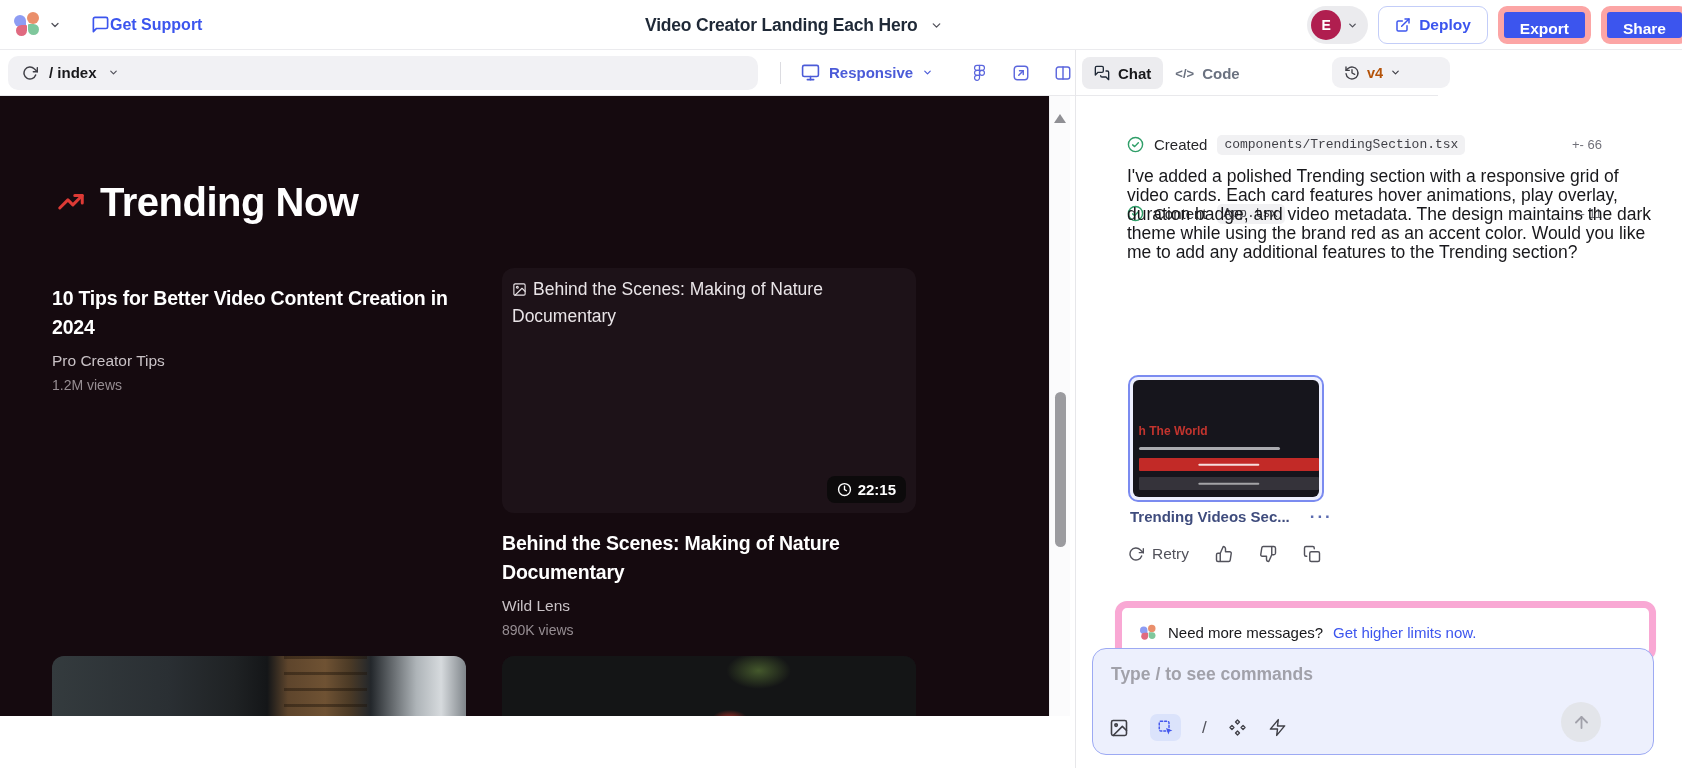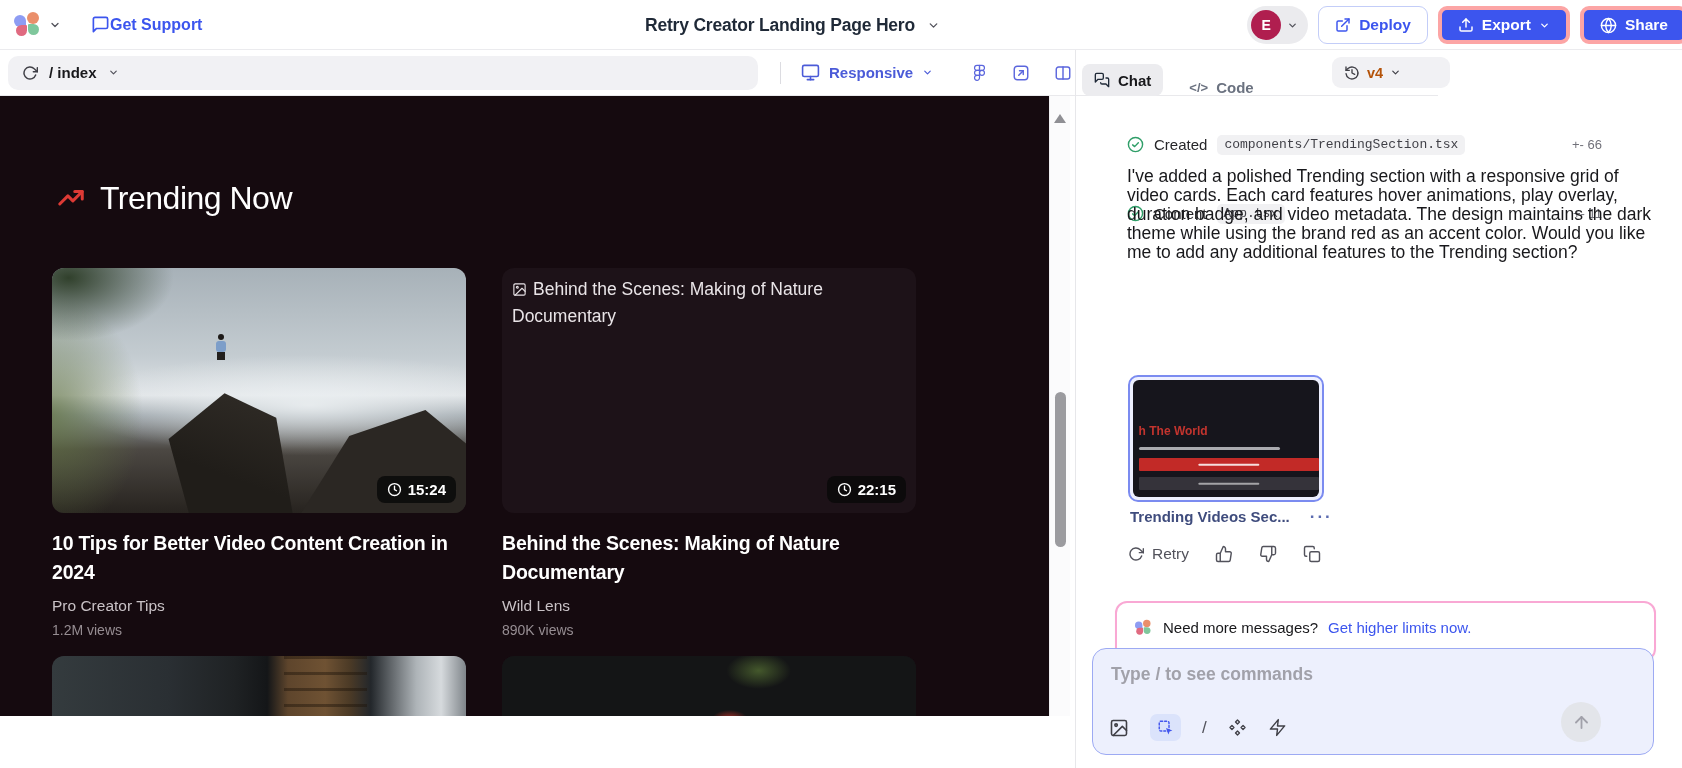--- a/index.html
+++ b/index.html
@@ -27,48 +27,48 @@
   .doc-title { position:absolute; left:645px; top:0; height:50px; display:flex; align-items:center; gap:12px; }
   .doc-title span { font-size:17.5px; font-weight:700; color:#1f2937; letter-spacing:-0.2px; }
   .header-right { position:absolute; right:-6px; top:0; height:50px; display:flex; align-items:center; gap:10px; }
   .avatar-pill { display:flex; align-items:center; gap:6px; height:38px; padding:0 10px 0 4px;
     background:#ebebee; border-radius:20px; cursor:pointer; }
   .avatar { width:30px; height:30px; border-radius:50%; background:#b01e4f; color:#fff;
     font-size:14px; font-weight:700; display:flex; align-items:center; justify-content:center; }
   .btn { height:38px; border-radius:9px; display:flex; align-items:center; gap:8px;
     padding:0 16px; font-size:15.5px; font-weight:700; cursor:pointer; }
   .btn-outline { background:#fff; border:1px solid #c3cdf8; color:#3c55ee; }
-  .btn-solid { background:#3c55ee; border:4px solid #fca5a5; color:#fff; }
+  .btn-solid { background:#3c55ee; border:6px solid #fca5a5; color:#fff;flex-direction:column; }
 
   
   .toolbar { position:absolute; left:0; top:50px; width:1438px; height:46px; background:#fff;
     border-bottom:1px solid #e9e9ec; display:flex; align-items:center; z-index:4; }
   .urlbar { margin-left:8px; width:750px; height:34px; background:#f1f1f4; border-radius:10px;
     display:flex; align-items:center; gap:11px; padding:0 14px; cursor:pointer; }
   .urlbar .path { font-size:15px; font-weight:700; color:#18181b; }
   .tb-divider { width:1px; height:22px; background:#dcdce1; margin:0 20px 0 22px; }
   .responsive { display:flex; align-items:center; gap:9px; color:#4b5bd8; font-size:15px; font-weight:600; cursor:pointer; }
   .tb-icons { display:flex; align-items:center; gap:24px; margin-left:38px; color:#5b66dd; }
   .tb-icons .ic { cursor:pointer; }
-  .right-toolbar { position:absolute; left:1082px; top:0; height:46px; display:flex; align-items:flex-end; gap:26px; }
+  .right-toolbar { position:absolute; left:1082px; top:0; height:46px; display:flex; align-items:center; gap:12px; }
   .tab-chat { display:flex; align-items:center; gap:8px; height:32px; padding:0 12px; background:#ececef;
     border-radius:8px; font-size:15px; font-weight:700; color:#18181b; cursor:pointer; }
   .tab-code { display:flex; align-items:center; gap:8px; font-size:15px; font-weight:600; color:#6b7280; cursor:pointer; }
   .tab-code .glyph { font-size:13px; font-weight:700; }
   .version-pill { position:absolute; right:-12px; top:7px; height:31px; width:118px; display:flex; align-items:center;
     gap:7px; padding:0 12px; background:#f1f1f4; border-radius:9px; color:#3f3f46; cursor:pointer; }
   .version-pill .v { font-size:14.5px; font-weight:700; color:#b45309; }
 
   
   .pane-divider { position:absolute; left:1075px; top:50px; width:1px; height:718px; background:#e7e7ea; z-index:6; }
 
   
   .preview { position:absolute; left:0; top:96px; width:1049px; height:620px; background:#150a0f; overflow:hidden; }
   .trending-head { position:absolute; left:56px; top:84px; display:flex; align-items:center; gap:14px; }
-  .trending-head .ttl { color:#fff; font-size:32px; font-weight:400; letter-spacing:-0.5px; }
+  .trending-head .ttl { color:#fff; font-size:40px; font-weight:700; letter-spacing:-0.5px; }
   .cards { position:absolute; left:52px; top:172px; display:grid; grid-template-columns:414px 414px; column-gap:36px; row-gap:18px; }
   .vcard { width:414px; cursor:pointer; }
   .thumb { position:relative; width:414px; height:245px; border-radius:12px; overflow:hidden; background:#1d1218; }
   .badge { position:absolute; right:10px; bottom:10px; display:flex; align-items:center; gap:6px;
     background:rgba(8,8,8,.82); border-radius:8px; padding:5px 10px; color:#fff; font-size:15px; font-weight:700; }
   .vtitle { margin-top:16px; width:402px; color:#fff; font-size:19.5px; font-weight:700; line-height:28.5px; letter-spacing:-0.2px; }
   .vchannel { margin-top:11px; color:#c9c2c6; font-size:15.5px; }
   .vviews { margin-top:7px; color:#968d92; font-size:14px; }
   .alt-block { position:absolute; left:10px; top:8px; width:340px; color:#e9e4e7; font-size:17.5px; line-height:27px; }
   .alt-block .bi { display:inline-block; vertical-align:-2px; margin-right:6px; }
@@ -134,21 +134,21 @@
   .att-btn-dark i { background:rgba(255,255,255,.55); }
   .att-label-row { position:absolute; left:54px; top:412px; display:flex; align-items:center; gap:20px; }
   .att-label { font-size:15px; font-weight:700; color:#3f4c7d; }
   .att-menu { font-size:17px; font-weight:700; color:#5b6bb0; letter-spacing:2px; cursor:pointer; line-height:10px; }
 
   .actions-row { position:absolute; left:52px; top:449px; display:flex; align-items:center; gap:26px; color:#52525b; }
   .retry { display:flex; align-items:center; gap:8px; font-size:15.5px; color:#52525b; cursor:pointer; }
   .act-ic { cursor:pointer; color:#52525b; }
 
   .limits-card { position:absolute; left:39px; top:505px; width:541px; height:60px; background:#fff;
-    border:2px solid #f9a8d4; border-radius:12px; box-shadow:0 1px 2px rgba(0,0,0,.04); z-index:1; }
+    border:7px solid #f9a8d4; border-radius:12px; box-shadow:0 1px 2px rgba(0,0,0,.04); z-index:1; }
   .limits-inner { display:flex; align-items:center; gap:10px; padding:12px 18px; font-size:15px; color:#18181b; }
   .limits-inner .link { color:#3c55ee; cursor:pointer; }
   .mini-flower { transform:scale(.62); transform-origin:left center; width:18px; }
 
   .input-box { position:absolute; left:16px; top:552px; width:562px; height:107px; background:#edf0fd;
     border:1.5px solid #9daaf3; border-radius:14px; z-index:2; padding:15px 18px; }
   .input-box input { width:92%; background:transparent; border:none; outline:none; font-family:"Liberation Sans", sans-serif;
     font-size:17.5px; color:#3f3f46;font-weight:bold; }
   .input-box input::placeholder { color:#a1a1aa; }
   .input-icons { position:absolute; left:16px; bottom:13px; display:flex; align-items:center; gap:21px; color:#3f3f46; }
@@ -174,21 +174,21 @@
         <polyline points="6 9 12 15 18 9"></polyline>
       </svg>
   </div>
   <div class="get-support">
     <svg width="19" height="19" viewBox="0 0 24 24" fill="none" stroke="currentColor" stroke-width="2.1" stroke-linecap="round" stroke-linejoin="round">
         <path d="M21 15a2 2 0 0 1-2 2H7l-4 4V5a2 2 0 0 1 2-2h14a2 2 0 0 1 2 2z"></path>
       </svg>
     <span>Get Support</span>
   </div>
   <div class="doc-title">
-    <span>Retry Creator Landing Page Hero</span>
+    <span>Video Creator Landing Each Hero</span>
     <svg class="chev" width="13" height="13" viewBox="0 0 24 24" fill="none" stroke="#52525b" stroke-width="2.4" stroke-linecap="round" stroke-linejoin="round">
         <polyline points="6 9 12 15 18 9"></polyline>
       </svg>
   </div>
   <div class="header-right">
     <div class="avatar-pill">
       <span class="avatar">E</span>
       <svg class="chev" width="11" height="11" viewBox="0 0 24 24" fill="none" stroke="currentColor" stroke-width="2.8" stroke-linecap="round" stroke-linejoin="round">
           <polyline points="6 9 12 15 18 9"></polyline>
         </svg>
@@ -297,38 +297,20 @@
     <svg width="30" height="30" viewBox="0 0 24 24" fill="none" stroke="#dd3a35" stroke-width="2.4" stroke-linecap="round" stroke-linejoin="round">
         <polyline points="3 16 9.5 9.5 13.5 13.5 21 6"></polyline>
         <polyline points="15 6 21 6 21 12"></polyline>
       </svg>
     <span class="ttl">Trending Now</span>
   </div>
 
   <div class="cards">
 
     <div class="vcard">
-      <div class="thumb">
-        <div class="photo1">
-          <div class="rock"></div>
-            <div class="rock2"></div>
-          <div class="person">
-              <div class="head"></div>
-              <div class="bodyp"></div>
-              <div class="legs"></div>
-            </div>
-        </div>
-        <div class="badge">
-          <svg width="15" height="15" viewBox="0 0 24 24" fill="none" stroke="#fff" stroke-width="2.2" stroke-linecap="round">
-              <circle cx="12" cy="12" r="9.5"></circle>
-              <path d="M12 6.5V12l3.2 2"></path>
-            </svg>
-          <span>15:24</span>
-        </div>
-      </div>
       <div class="vtitle">10 Tips for Better Video Content Creation in 2024</div>
       <div class="vchannel">Pro Creator Tips</div>
       <div class="vviews">1.2M views</div>
     </div>
 
     <div class="vcard">
       <div class="thumb">
         <div class="alt-block">
           <span class="bi"><svg width="15" height="15" viewBox="0 0 24 24" fill="none" stroke="#e9e4e7" stroke-width="1.8" stroke-linecap="round" stroke-linejoin="round">
                 <rect x="3" y="3" width="18" height="18" rx="2"></rect>

